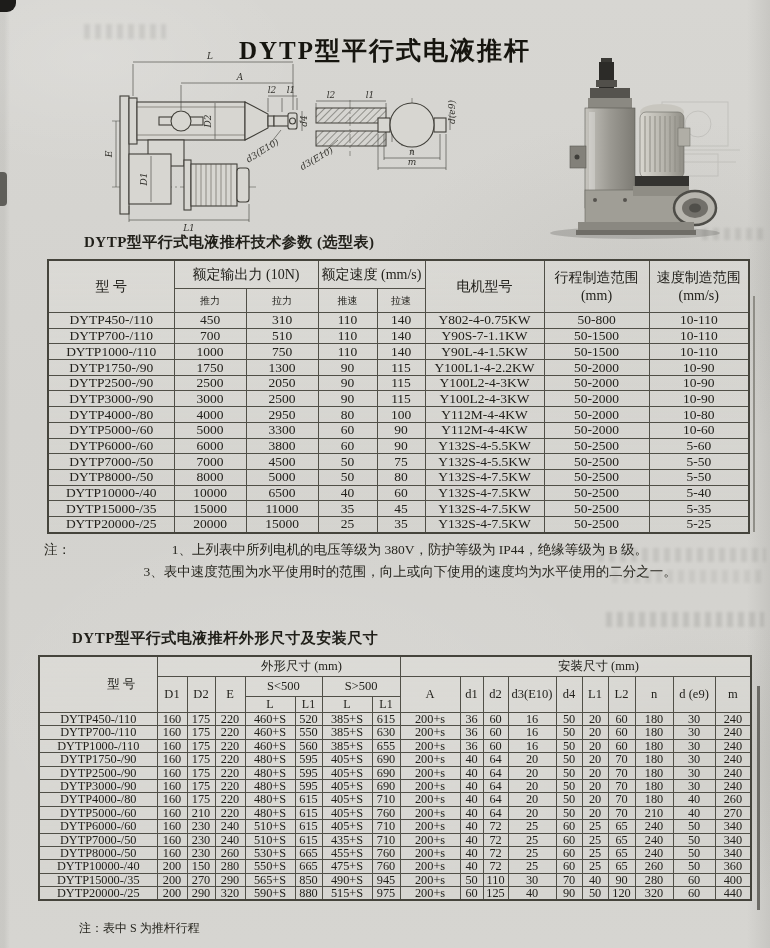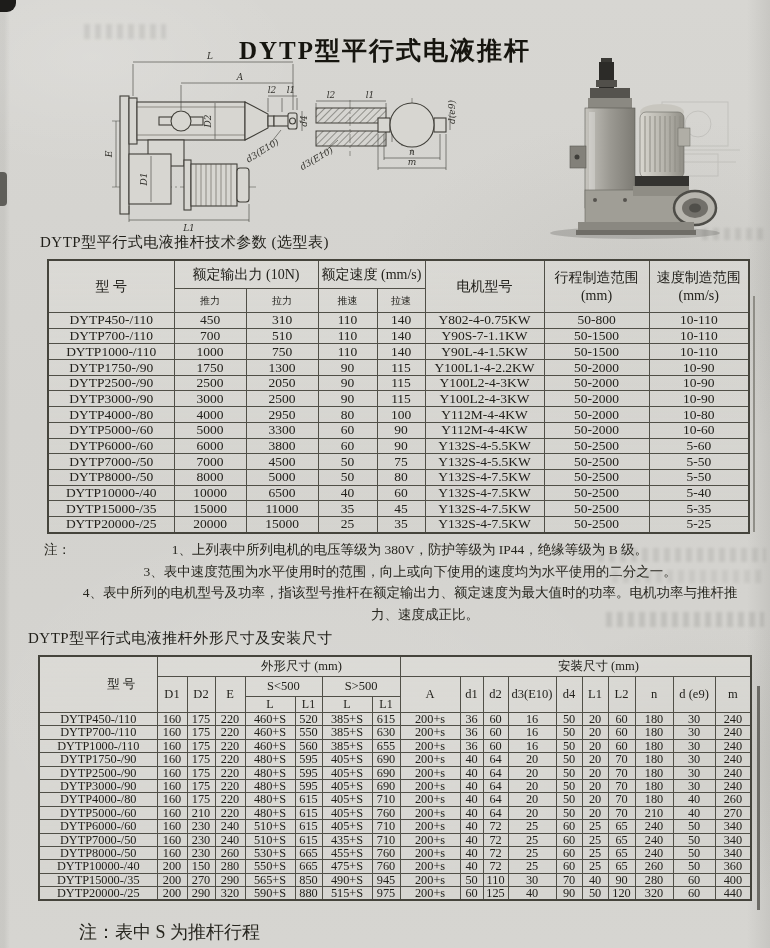--- a/index.html
+++ b/index.html
@@ -18,21 +18,21 @@
       radial-gradient(ellipse 500px 300px at 40% 75%, rgba(255,255,255,.08), transparent 70%),
       radial-gradient(ellipse 260px 200px at 92% 80%, rgba(110,110,100,.10), transparent 70%),
       linear-gradient(90deg, rgba(90,90,84,.10) 0 4px, transparent 10px 97%, rgba(90,90,84,.12)),
       linear-gradient(180deg,#d7d6d2,#d3d2ce 45%,#d6d5d1);
   }
   #title {
     position:absolute; top:17px; left:0; width:100%; text-align:center;
     font-size:25px; font-weight:bold; letter-spacing:2px; color:#16150f;
   }
   .caption {
-    position:absolute; font-size:15px; font-weight:normal; letter-spacing:.5px; color:#201f19;
+    position:absolute; font-size:15px; font-weight:bold; letter-spacing:.5px; color:#201f19;margin-left:44px;
   }
   #caption1 { left:40px; top:233px; }
   #caption2 { left:28px; top:629px; }
 
   table { border-collapse:collapse; table-layout:fixed; position:absolute;
           background:linear-gradient(180deg, rgba(224,223,218,.55), rgba(214,213,208,.35)); }
   th,td { border:1px solid #504f47; font-weight:normal; text-align:center;
           vertical-align:middle; padding:0; overflow:hidden; white-space:nowrap; }
   table { border:2px solid #45443c; }
   .pre { white-space:pre-line; line-height:1.25; }
@@ -47,21 +47,21 @@
   #table2 thead tr:nth-child(2) th { height:19px; font-size:12.5px; }
   #table2 thead tr:nth-child(3) th { height:12px; font-size:12px; }
   #table2 tbody td { height:12.4px; line-height:1; font-size:12.3px; }
 
   #notes { position:absolute; left:44px; top:539px; width:702px;
            font-size:13.5px; line-height:21.6px; color:#27261f; display:flex; }
   #note-prefix { flex:0 0 30px; }
   #note-list { flex:1; }
   .note-item { text-indent:-30px; padding-left:30px;text-align:center; }
 
-  #footnote { position:absolute; left:79px; top:920px; font-size:18px; color:#27261f; }
+  #footnote { position:absolute; left:79px; top:920px; font-size:12px; color:#27261f; }
 
   #figure { position:absolute; left:50px; top:50px; }
 
   
   .part  { fill:#d7d6d1; stroke:#403f39; stroke-width:1.1; }
   .thin2 { stroke:#5a5951; stroke-width:.6; fill:none; }
   .cl    { stroke:#5d5c54; stroke-width:.6; stroke-dasharray:9 3 2 3; fill:none; }
   .dim   { stroke:#4c4b44; stroke-width:.65; fill:none; }
   .dlab  { font-size:9px; font-style:italic; fill:#33322d; text-anchor:middle;
            font-family:"DejaVu Serif","Liberation Serif",serif; }
@@ -405,21 +405,20 @@
         <td>5-25</td>
       </tr>
     </tbody>
 </table>
 
 <div id="notes">
   <div id="note-prefix">注：</div>
   <div id="note-list">
     <div class="note-item">1、上列表中所列电机的电压等级为 380V，防护等级为 IP44，绝缘等级为 B 级。</div>
     <div class="note-item">3、表中速度范围为水平使用时的范围，向上或向下使用的速度均为水平使用的二分之一。</div>
-    <div class="note-item">4、表中所列的电机型号及功率，指该型号推杆在额定输出力、额定速度为最大值时的功率。电机功率与推杆推力、速度成正比。</div>
   </div>
 </div>
 
 <div id="caption2" class="caption">DYTP型平行式电液推杆外形尺寸及安装尺寸</div>
 
 <table id="table2">
   <colgroup>
     <col style="width:118px">
       <col style="width:30px">
       <col style="width:28px">

